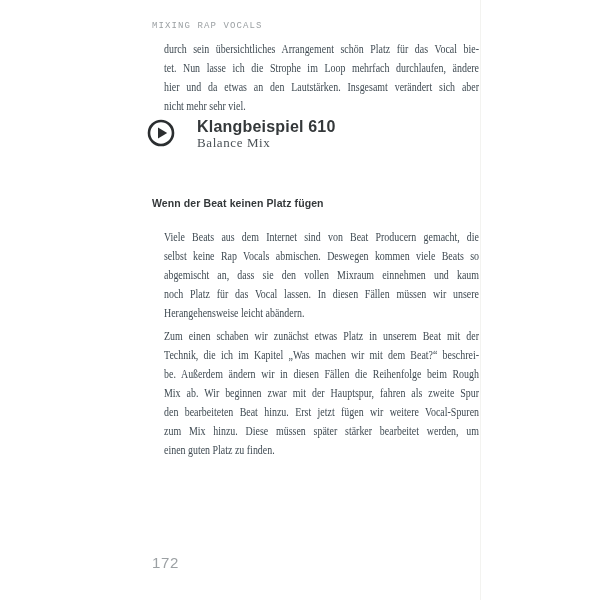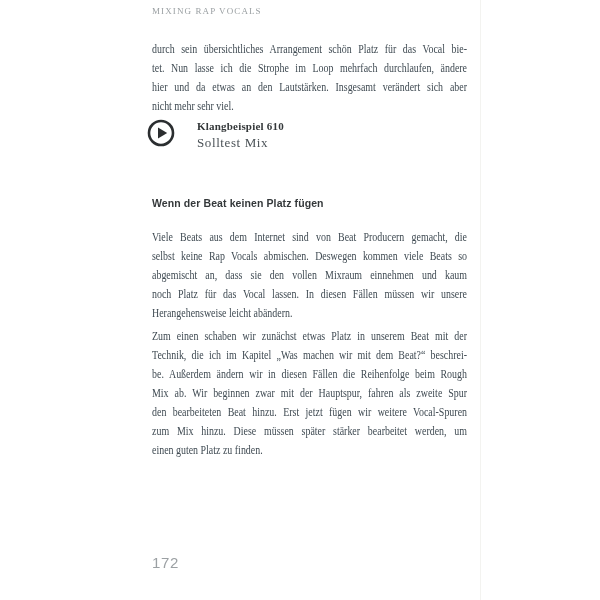--- a/index.html
+++ b/index.html
@@ -12,28 +12,28 @@
   }
   html,body{margin:0;padding:0;background:var(--background);}
   .sheet{
     position:relative;
     width:600px;height:600px;
     background:var(--background);
     overflow:hidden;
     font-family:"Liberation Serif", serif;
   }
   .running-header{
-    position:absolute;left:152px;top:6px;
-    font-family:Liberation Serif, serif;
+    position:absolute;left:152px;top:21px;
+    font-family:Liberation Mono, monospace;
     font-size:9px;line-height:10px;
     letter-spacing:1.1px;
     color:var(--muted-text);
   }
   .para{
-    position:absolute;left:152px;width:315px;
+    position:absolute;left:164px;width:315px;
     font-family:"Liberation Serif", serif;
     font-size:13px;line-height:19px;
     color:var(--body-text);
   }
   .para .line{
     width:412px;
     height:19px;
     transform:scaleX(0.7646);
     transform-origin:0 0;
     text-align:justify;
@@ -48,22 +48,22 @@
   .p3{top:326px;}
   .p4{top:500px;}
   .audio{
     position:absolute;left:147px;top:119px;
     display:flex;align-items:flex-start;gap:22px;
   }
   .play{display:block;width:28px;height:28px;}
   .play svg{display:block;}
   .audio-text{padding-top:1px;}
   .audio-title{
-    font-family:Liberation Serif, serif;
-    font-weight:bold;font-size:11px;line-height:13px;
+    font-family:Liberation Sans, sans-serif;
+    font-weight:bold;font-size:16px;line-height:13px;
     letter-spacing:0.2px;
     color:var(--heading-text);
   }
   .audio-sub{
     font-family:"Liberation Serif", serif;
     font-size:13px;line-height:15px;
     letter-spacing:0.6px;
     margin-top:2px;
     color:#4b5257;
   }
@@ -105,21 +105,21 @@
 
   <div class="audio">
     <span class="play">
       <svg width="28" height="28" viewBox="0 0 28 28" aria-hidden="true">
         <circle cx="14" cy="14" r="12" fill="none" stroke="#2b2e30" stroke-width="2.6"></circle>
         <polygon points="11,8.6 20.2,14 11,19.4" fill="#2b2e30"></polygon>
       </svg>
     </span>
     <div class="audio-text">
       <div class="audio-title">Klangbeispiel 610</div>
-      <div class="audio-sub">Solltest Mix</div>
+      <div class="audio-sub">Balance Mix</div>
     </div>
   </div>
 
   <h2 class="section-heading h1pos">Wenn der Beat keinen Platz fügen</h2>
 
   <div class="para p3">
       <div class="line">Zum einen schaben wir zunächst etwas Platz in unserem Beat mit der</div>
       <div class="line">Technik, die ich im Kapitel „Was machen wir mit dem Beat?“ beschrei-</div>
       <div class="line">be. Außerdem ändern wir in diesen Fällen die Reihenfolge beim Rough</div>
       <div class="line">Mix ab. Wir beginnen zwar mit der Hauptspur, fahren als zweite Spur</div>

